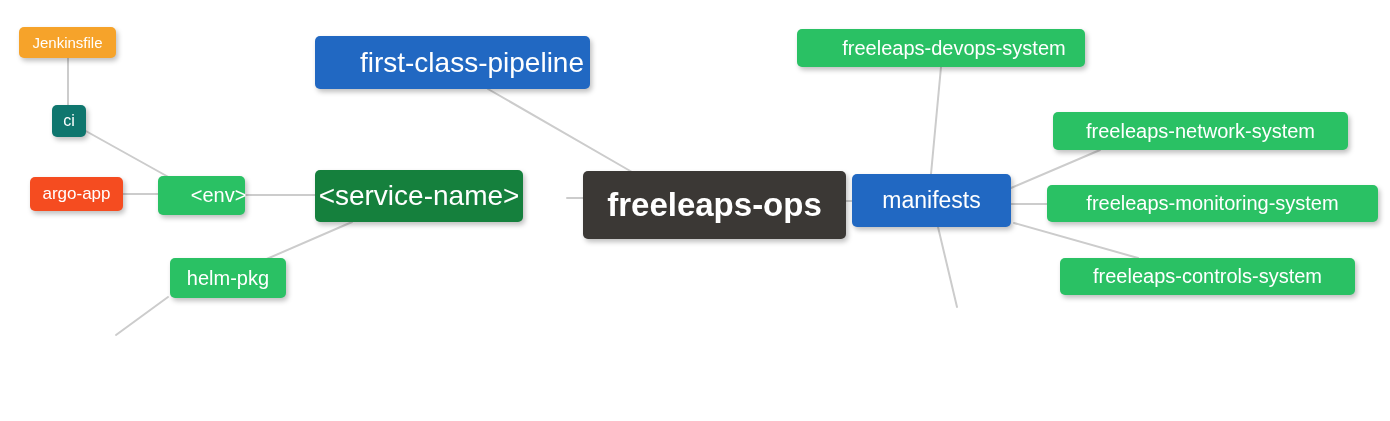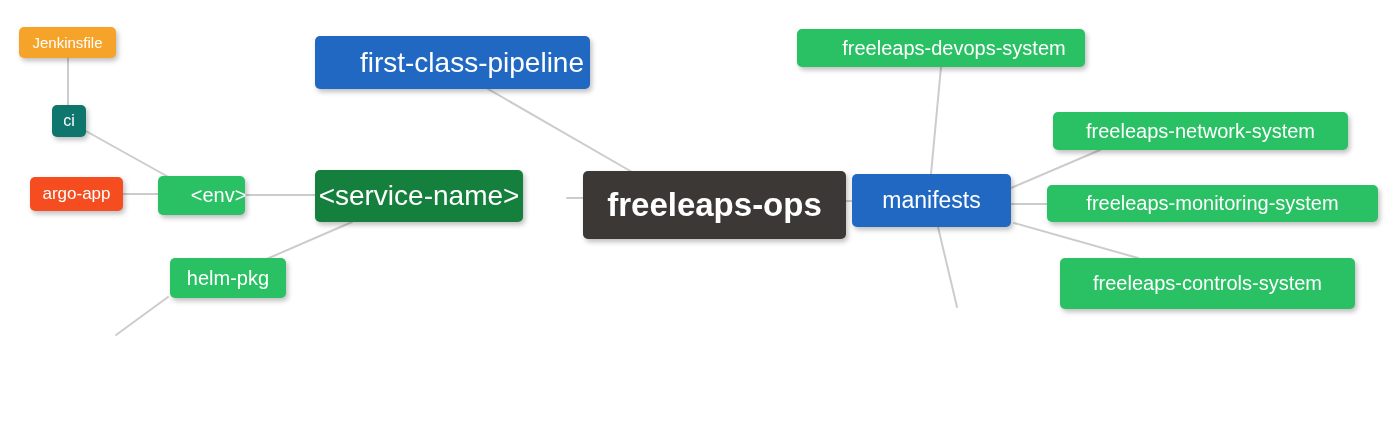--- a/index.html
+++ b/index.html
@@ -87,16 +87,16 @@
     </div>
     <div class="node" style="left: 797px; top: 29px; width: 288px; height: 38px; font-size: 20px; background: rgb(42, 193, 100); padding-left: 32px;">
       <span>freeleaps-devops-system</span>
     </div>
     <div class="node" style="left: 1053px; top: 112px; width: 295px; height: 38px; font-size: 20px; background: rgb(42, 193, 100);">
       <span>freeleaps-network-system</span>
     </div>
     <div class="node" style="left: 1047px; top: 185px; width: 331px; height: 37px; font-size: 20px; background: rgb(42, 193, 100);">
       <span>freeleaps-monitoring-system</span>
     </div>
-    <div class="node" style="left: 1060px; top: 258px; width: 295px; height: 51px; font-size: 20px; background: rgb(42, 193, 100);">
+    <div class="node" style="left: 1060px; top: 258px; width: 295px; height: 37px; font-size: 20px; background: rgb(42, 193, 100);">
       <span>freeleaps-controls-system</span>
     </div>
   </div>
 
 </body></html>

